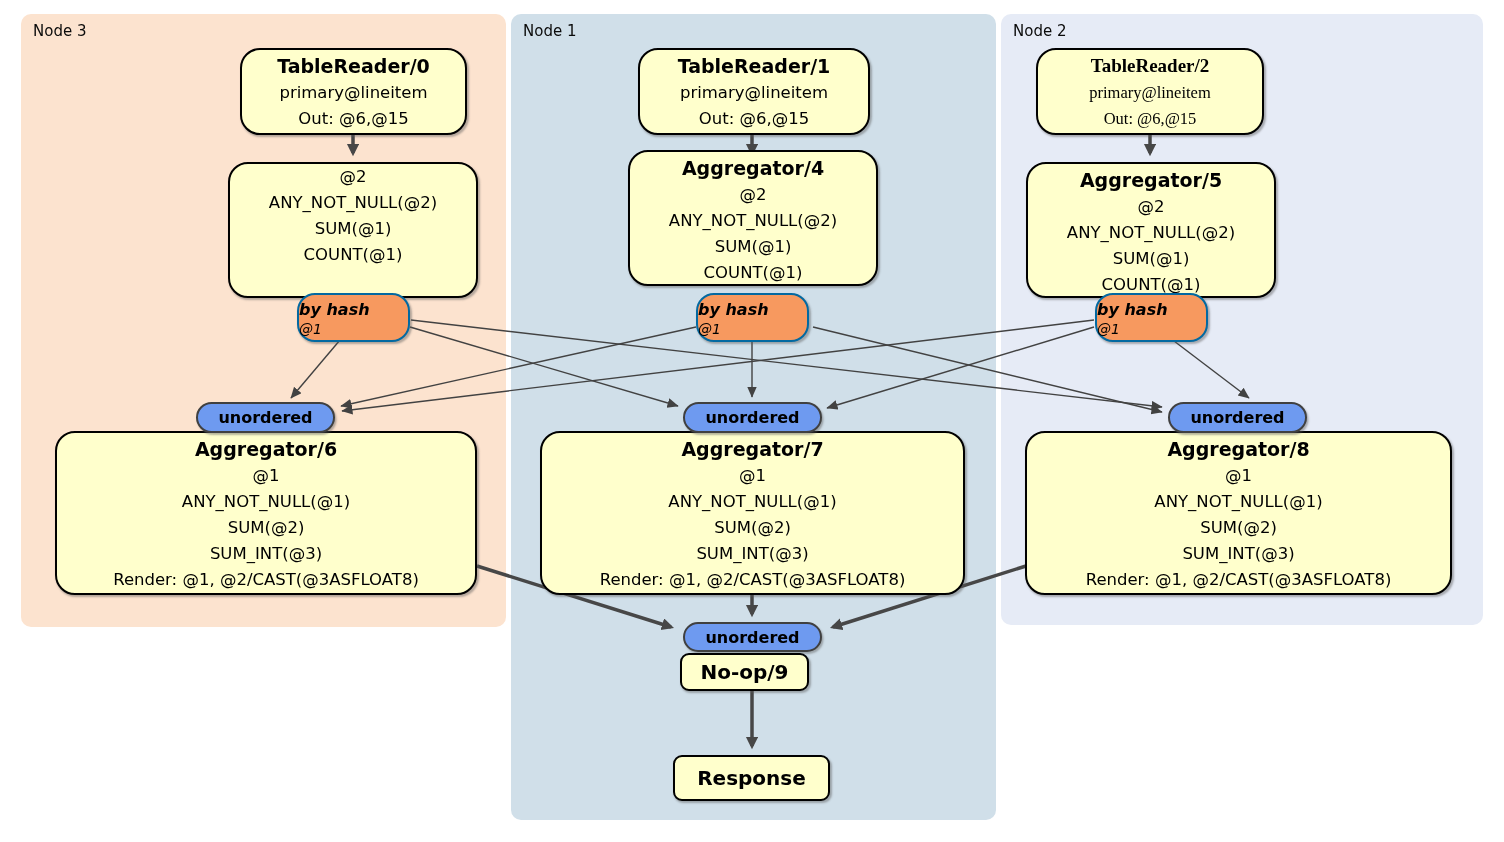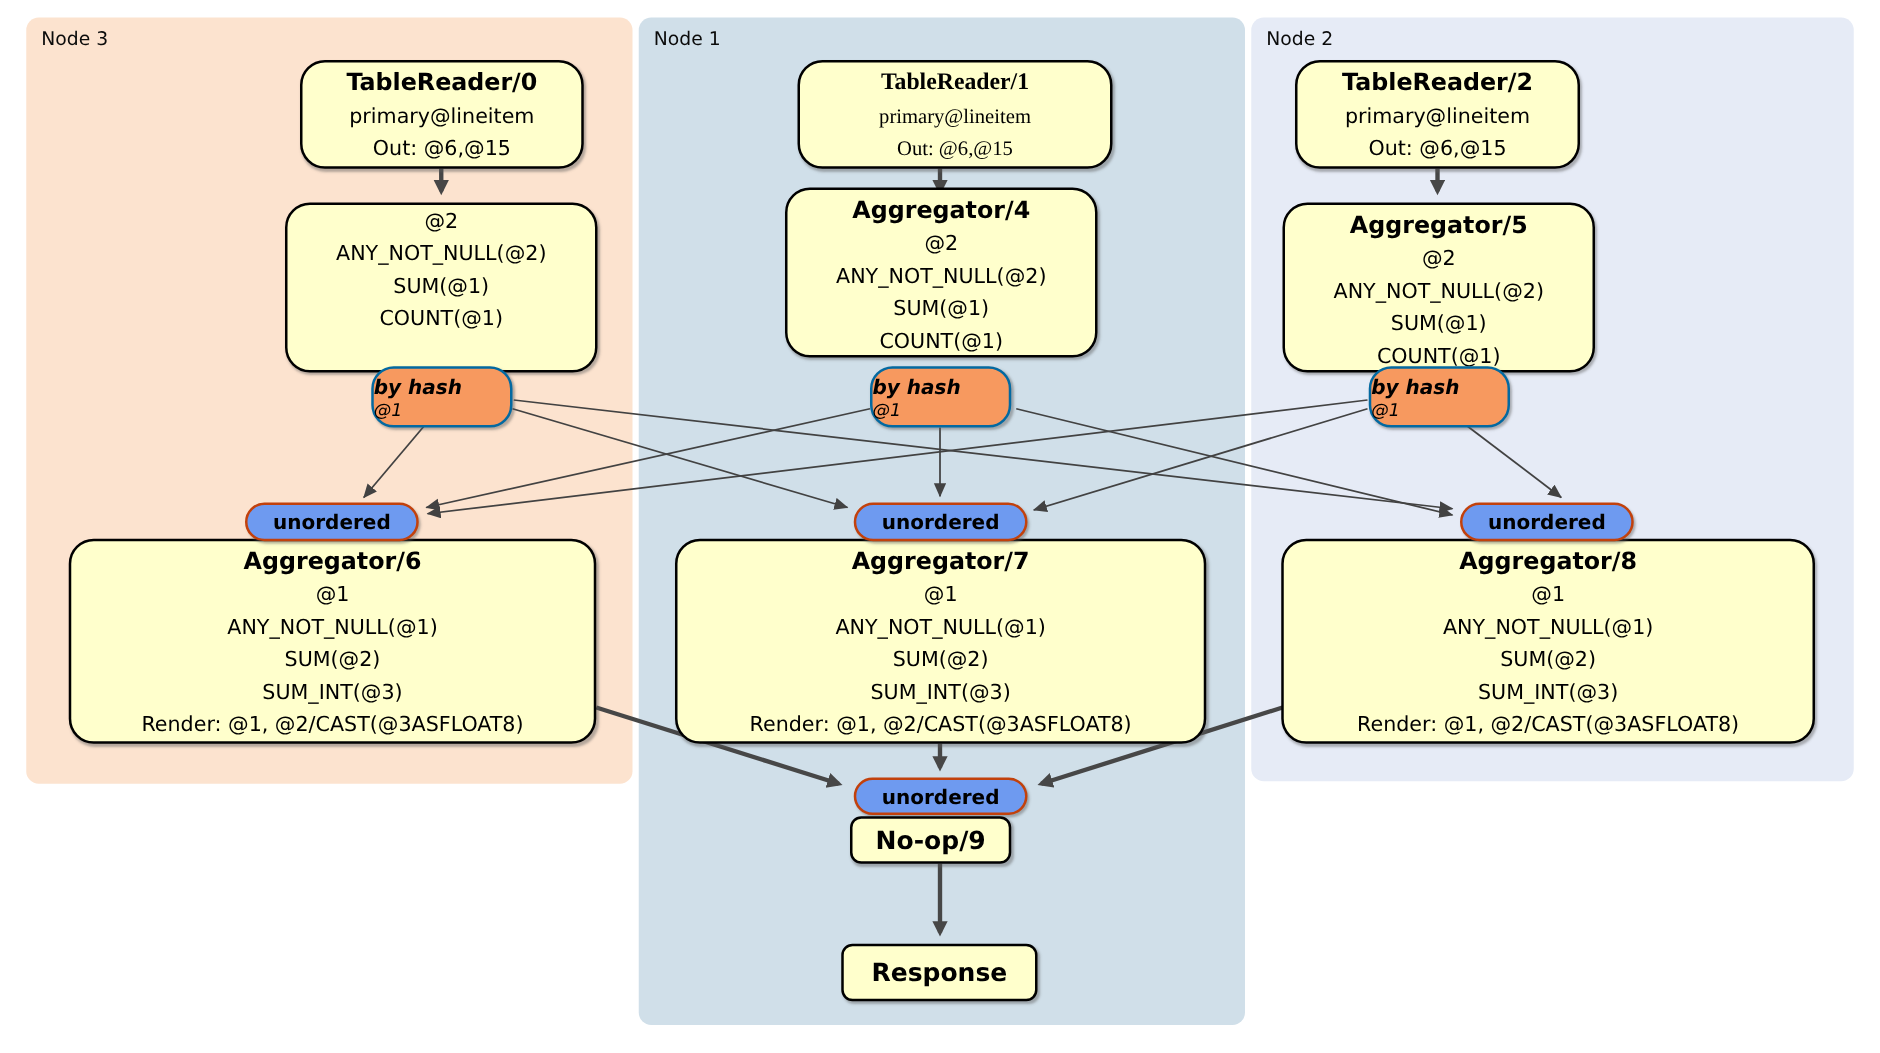--- a/index.html
+++ b/index.html
@@ -20,33 +20,33 @@
   .box-title { font-weight: bold; font-size: 19px; line-height: 28px; padding-top: 2px; white-space: nowrap; }
   .box-line  { font-size: 16.5px; line-height: 26px; white-space: nowrap; }
 
   .router { position: absolute; box-sizing: border-box; background: var(--router_fill);
     border: 2px solid #0369a1; border-radius: 18px; 
     box-shadow: 1.5px 2px 2px rgba(90,90,90,0.45); font-style: italic; }
   .router-label { font-weight: bold; font-size: 16px; line-height: 23px; padding-top: 3px; }
   .router-key { font-size: 14px; line-height: 16px; }
 
   .sync { position: absolute; box-sizing: border-box; background: var(--sync_fill);
-    border: 2px solid #c2410c; border-radius: 16px; text-align: center;
+    border: 2px solid #404040; border-radius: 16px; text-align: center;
     font-weight: bold; font-size: 16px; display: flex; align-items: center; justify-content: center;
     box-shadow: 1.5px 2px 2px rgba(90,90,90,0.45); }
 
   .mini-box { position: absolute; box-sizing: border-box; background: var(--box_fill);
     border: 2px solid #000; border-radius: 9px; text-align: center;
     font-weight: bold; font-size: 20px; display: flex; align-items: center; justify-content: center;
     box-shadow: 1.5px 2px 2px rgba(90,90,90,0.45); }
 
   
   .tr0 { left: 240px;  top: 48px; width: 227px; height: 87px; }
-  .tr1 { left: 638px;  top: 48px; width: 252px; height: 87px; font-family: Liberation Serif, serif; }
-  .tr2 { left: 1036px; top: 48px; width: 228px; height: 87px; }
+  .tr1 { left: 638px;  top: 48px; width: 232px; height: 87px; }
+  .tr2 { left: 1036px; top: 48px; width: 228px; height: 87px; font-family: Liberation Serif, serif; }
 
   .ag3 { left: 228px;  top: 162px; width: 250px; height: 136px; }
   .ag4 { left: 628px;  top: 150px; width: 250px; height: 136px; }
   .ag5 { left: 1026px; top: 162px; width: 250px; height: 136px; }
 
   .rt3 { left: 297px;  top: 293px; width: 113px; height: 49px; }
   .rt4 { left: 696px;  top: 293px; width: 113px; height: 49px; }
   .rt5 { left: 1095px; top: 293px; width: 113px; height: 49px; }
 
   .sy6 { left: 196px;  top: 402px; width: 139px; height: 31px; }

